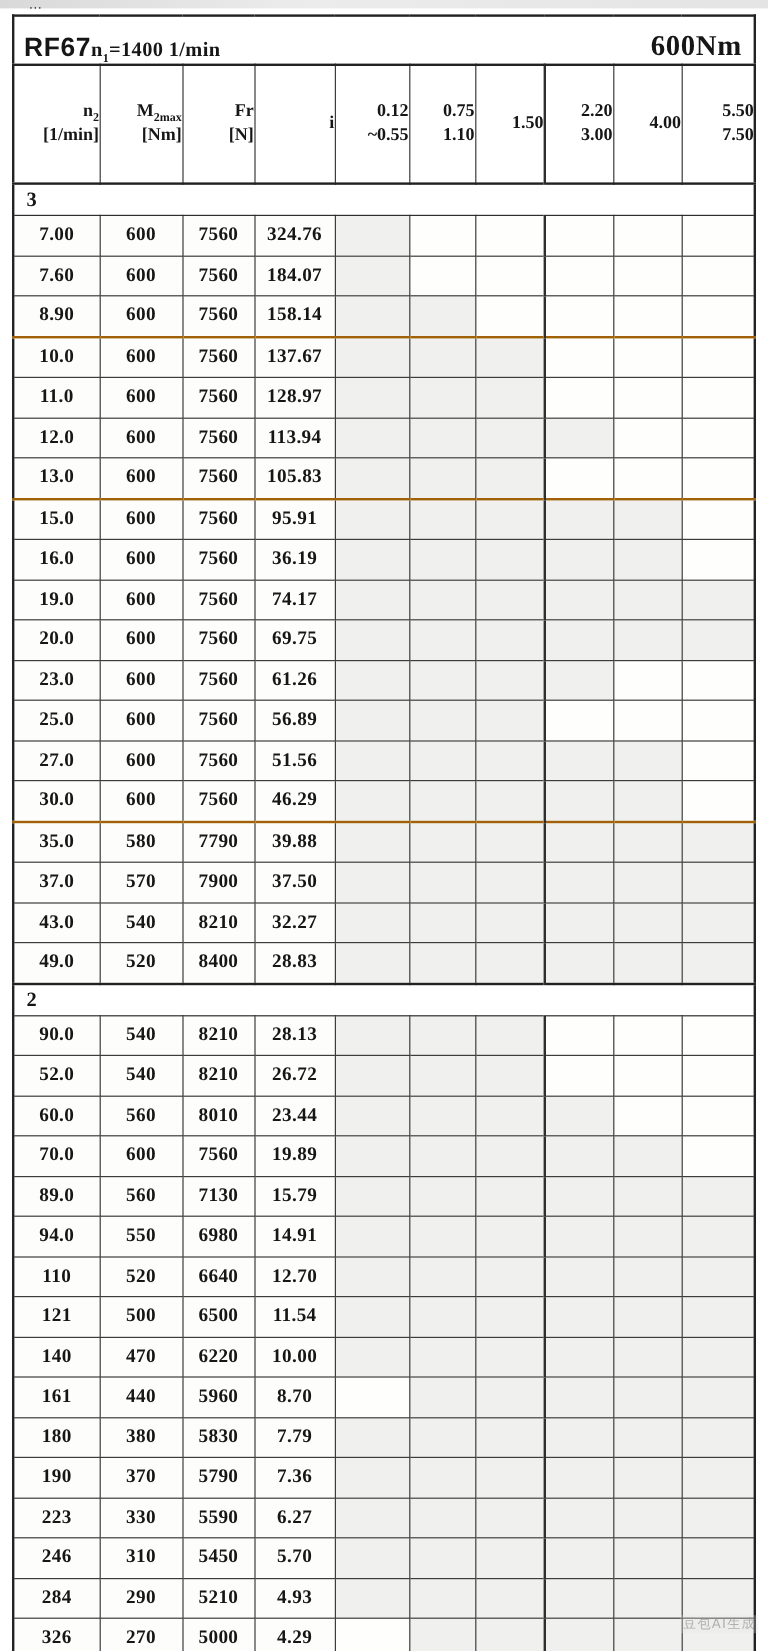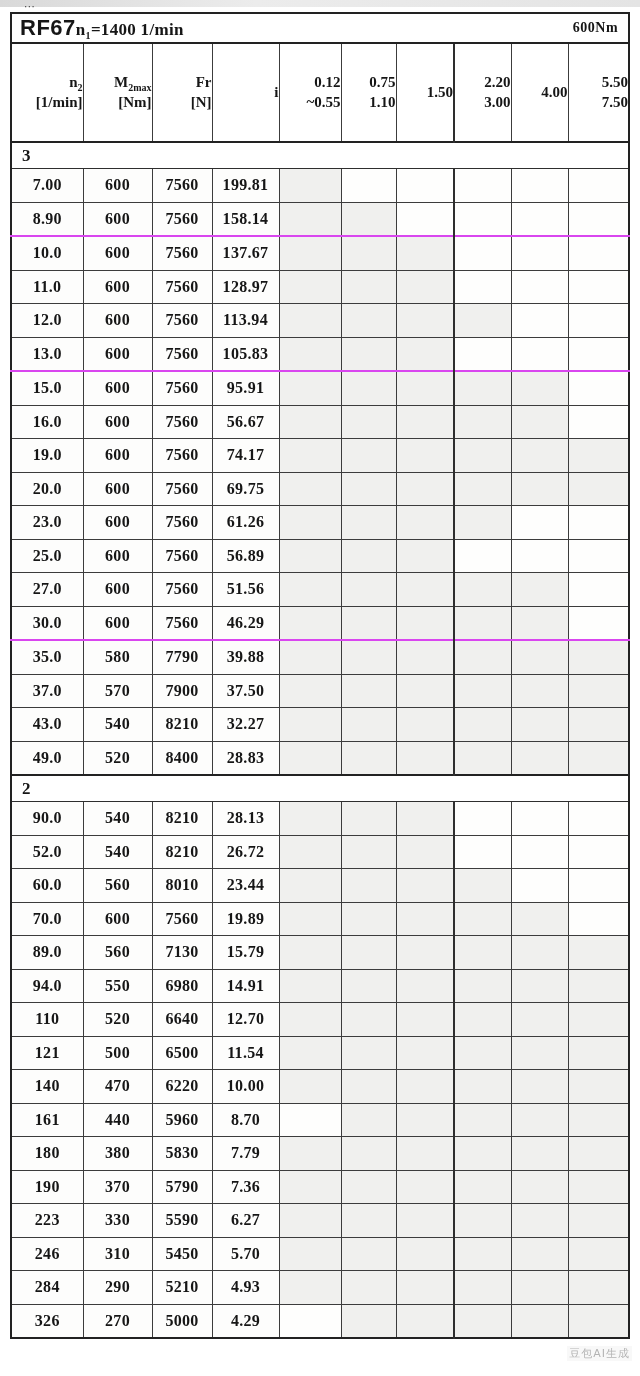--- a/index.html
+++ b/index.html
@@ -16,28 +16,28 @@
   table{border:2px solid #222;}
   tr.title-row th{border-bottom:2px solid #222;height:28px;}
   tr.header-row th{height:97px;font-size:15px;}
   tr.section-row td{height:25px;border-top:2px solid #222;border-bottom:1.5px solid #2e2e2e;
                     text-align:left;font-size:17px;padding-left:10px;}
   tr.data-row td{height:32.5px;font-size:16px;letter-spacing:0.3px;}
   tr.data-row td.val{background:#fdfdfc;}
   td.pw{background:#fefefd;}
   td.pw.shaded{background:#f0f0ee;}
   td.pb, th.pb{border-left:2px solid #2e2e2e;}
-  tr.thick-top td{border-top:2px solid #d946ef;}
-  .title-flex{display:flex;align-items:center;justify-content:space-between;
-              padding:0 10px 0 8px;}
+  tr.thick-top td{border-top:2px solid #a16207;}
+  .title-flex{display:flex;align-items:flex-end;justify-content:space-between;
+              padding:12px 10px 0 8px;}
   .title-left{display:flex;align-items:baseline;}
   .model{font-family:"Liberation Sans","DejaVu Sans",sans-serif;font-size:22px;
          font-weight:bold;letter-spacing:0.5px;}
   .formula{font-size:17px;letter-spacing:0.3px;}
-  .torque{font-size:14px;letter-spacing:0.5px;}
+  .torque{font-size:24px;letter-spacing:0.5px;}
   sub{font-size:10px;line-height:0;}
   .h2l{display:flex;flex-direction:column;align-items:flex-end;justify-content:center;gap:3px;padding-left:44px;}
   .h2l span:empty{display:none;}
   .watermark{position:absolute;right:8px;top:1346px;font-size:11px;color:#9a9a9a;
              opacity:0.75;font-family:"DejaVu Sans",sans-serif;letter-spacing:1px;
              background:rgba(230,230,230,0.35);padding:0 2px;}
 </style>
 </head>
 <body>
 
@@ -131,21 +131,33 @@
     </tr>
   </thead>
   <tbody>
         <tr class="section-row">
           <td colspan="10">3</td>
         </tr>
         <tr class="data-row">
           <td class="val">7.00</td>
           <td class="val">600</td>
           <td class="val">7560</td>
-          <td class="val">199.81</td>
+          <td class="val">324.76</td>
+          <td class="pw shaded"></td>
+          <td class="pw"></td>
+          <td class="pw"></td>
+          <td class="pw pb"></td>
+          <td class="pw"></td>
+          <td class="pw"></td>
+        </tr>
+        <tr class="data-row">
+          <td class="val">7.60</td>
+          <td class="val">600</td>
+          <td class="val">7560</td>
+          <td class="val">184.07</td>
           <td class="pw shaded"></td>
           <td class="pw"></td>
           <td class="pw"></td>
           <td class="pw pb"></td>
           <td class="pw"></td>
           <td class="pw"></td>
         </tr>
         <tr class="data-row">
           <td class="val">8.90</td>
           <td class="val">600</td>
@@ -215,21 +227,21 @@
           <td class="pw shaded"></td>
           <td class="pw shaded"></td>
           <td class="pw shaded pb"></td>
           <td class="pw shaded"></td>
           <td class="pw"></td>
         </tr>
         <tr class="data-row">
           <td class="val">16.0</td>
           <td class="val">600</td>
           <td class="val">7560</td>
-          <td class="val">56.67</td>
+          <td class="val">36.19</td>
           <td class="pw shaded"></td>
           <td class="pw shaded"></td>
           <td class="pw shaded"></td>
           <td class="pw shaded pb"></td>
           <td class="pw shaded"></td>
           <td class="pw"></td>
         </tr>
         <tr class="data-row">
           <td class="val">19.0</td>
           <td class="val">600</td>

